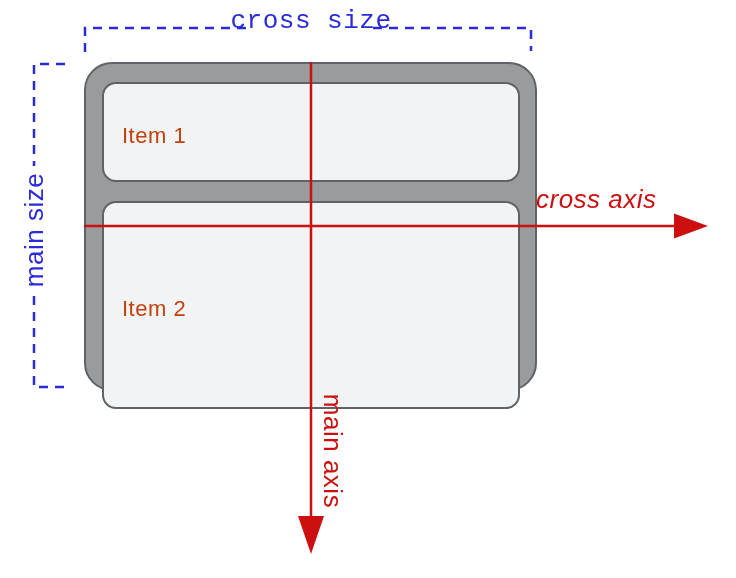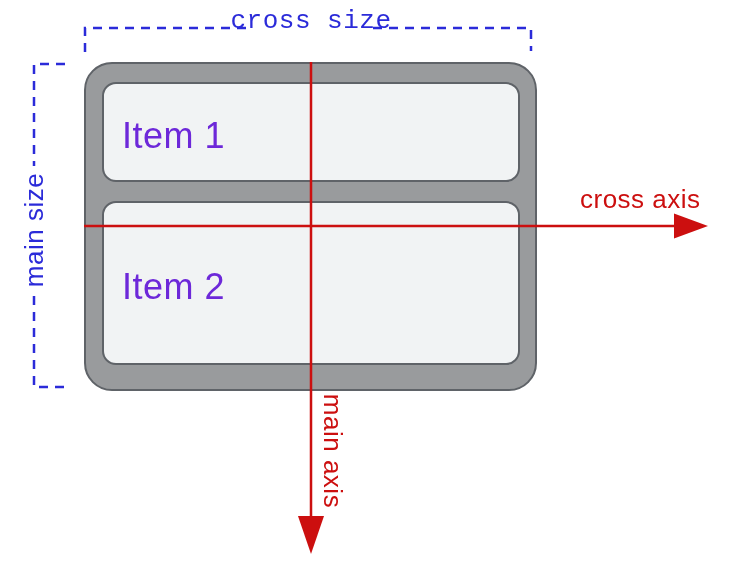--- a/index.html
+++ b/index.html
@@ -32,25 +32,25 @@
     left: 102px;
     width: 418px;
     background: #f1f3f4;
     border: 2px solid #5f6368;
     border-radius: 14px;
     box-sizing: border-box;
     display: flex;
     align-items: center;
   }
   .flex-item-1 { top: 82px;  height: 100px; }
-  .flex-item-2 { top: 201px; height: 164px; text-align: right; }
+  .flex-item-2 { top: 201px; height: 208px; text-align: right; }
   .flex-item .item-label {
     margin-left: 18px;
-    font-size: 36px;
-    color: #6d28d9;
+    font-size: 22px;
+    color: #c2410c;
     letter-spacing: 0.5px;
     margin-top: 8px;
   }
   
   .overlay {
     position: absolute;
     left: 0;
     top: 0;
     width: 736px;
     height: 578px;
@@ -83,22 +83,23 @@
     top: 8px;
     transform: translateX(-50%);
     font-family: Liberation Mono, monospace;
   }
   .lbl-main-size {
     left: 34px;
     top: 230px;
     transform: translate(-50%, -50%) rotate(-90deg);
   }
   .lbl-cross-axis {
-    left: 580px;
+    left: 536px;
     top: 186px;
+    font-style: italic;
   }
   .lbl-main-axis {
     left: 333px;
     top: 451px;
     transform: translate(-50%, -50%) rotate(90deg);
   }
 </style>
 </head>
 <body>
 

